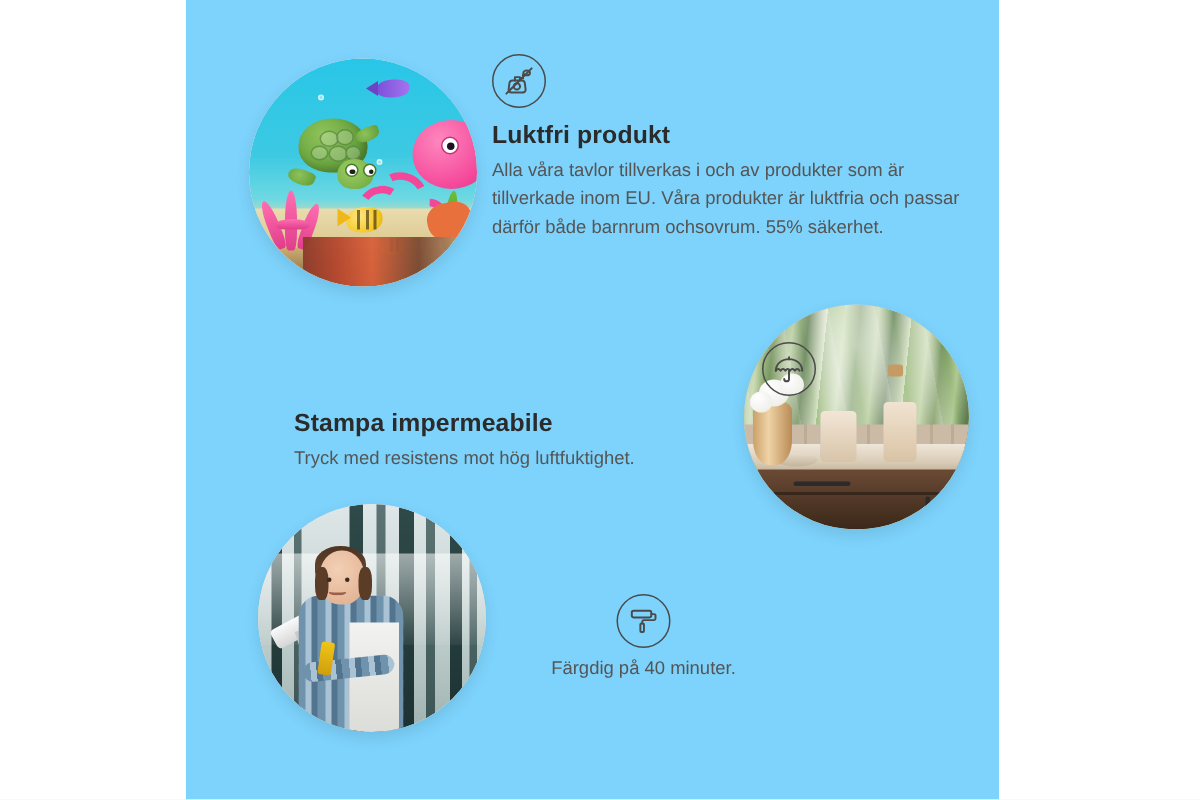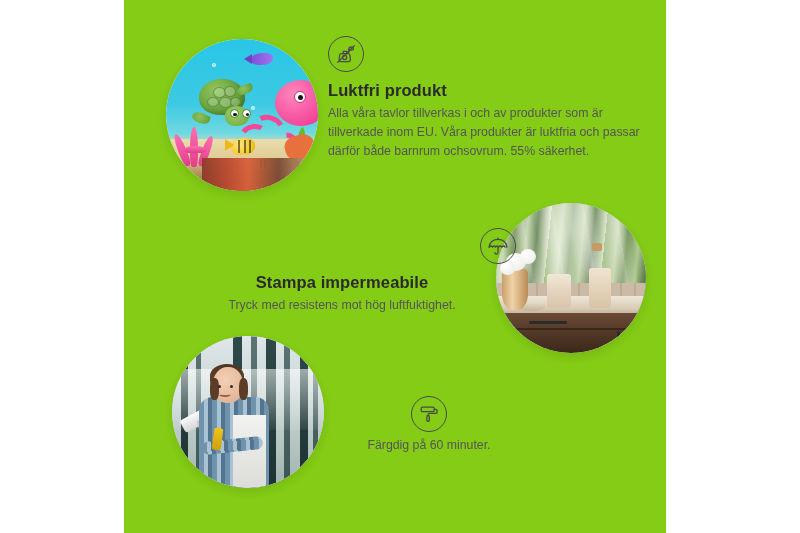--- a/index.html
+++ b/index.html
@@ -19,21 +19,21 @@
     background: #ffffff;
   }
 
   
   #panel {
     position: absolute;
     left: 124px;
     top: 0;
     width: 542px;
     height: 533px;
-    background: #84cc16;
+    background: #7dd3fc;
     overflow: hidden;
   }
 
   
   .disc {
     position: absolute;
     border-radius: 50%;
     overflow: hidden;
     box-shadow: 0 4px 10px rgba(0,0,0,0.10);
     background: #dfdfdf;
@@ -328,21 +328,21 @@
     font-size: 12.3px;
     line-height: 1.54;
     margin-top: 4px;
   }
 
   
   #feature-odourless { left: 204px; top: 36px; width: 318px; text-align: left; }
   #feature-odourless .feature-icon { margin-left: 0; }
 
   
-  #feature-waterproof { left: 44px; top: 228px; width: 348px; text-align: center; }
+  #feature-waterproof { left: 72px; top: 228px; width: 348px; text-align: left; }
   #feature-waterproof .feature-icon { margin-left: auto; }
 
   
   #feature-mounting { left: 170px; top: 396px; width: 270px; text-align: center; }
   #feature-mounting .feature-icon { margin: 0 auto; }
 </style>
 </head>
 <body>
 
 <div id="stage">
@@ -490,17 +490,17 @@
     </div>
 
     <div class="feature" id="feature-mounting">
       <div class="feature-icon">
         <svg width="24" height="24" viewBox="0 0 24 24" fill="none" stroke="#4a4a4a" stroke-width="1.3" stroke-linecap="round" stroke-linejoin="round">
           <rect x="4.2" y="5.2" width="13" height="4.4" rx="1.2"></rect>
           <path d="M17.2 7.4h1.8a1 1 0 0 1 1 1v2a1 1 0 0 1-1 1h-6.8a1 1 0 0 0-1 1v1.3"></path>
           <rect x="9.9" y="13.7" width="2.4" height="5.6" rx="0.7"></rect>
         </svg>
       </div>
-      <div class="feature-body">Färgdig på 60 minuter.</div>
+      <div class="feature-body">Färgdig på 40 minuter.</div>
     </div>
 
   </div>
 </div>
 
 </body></html>

